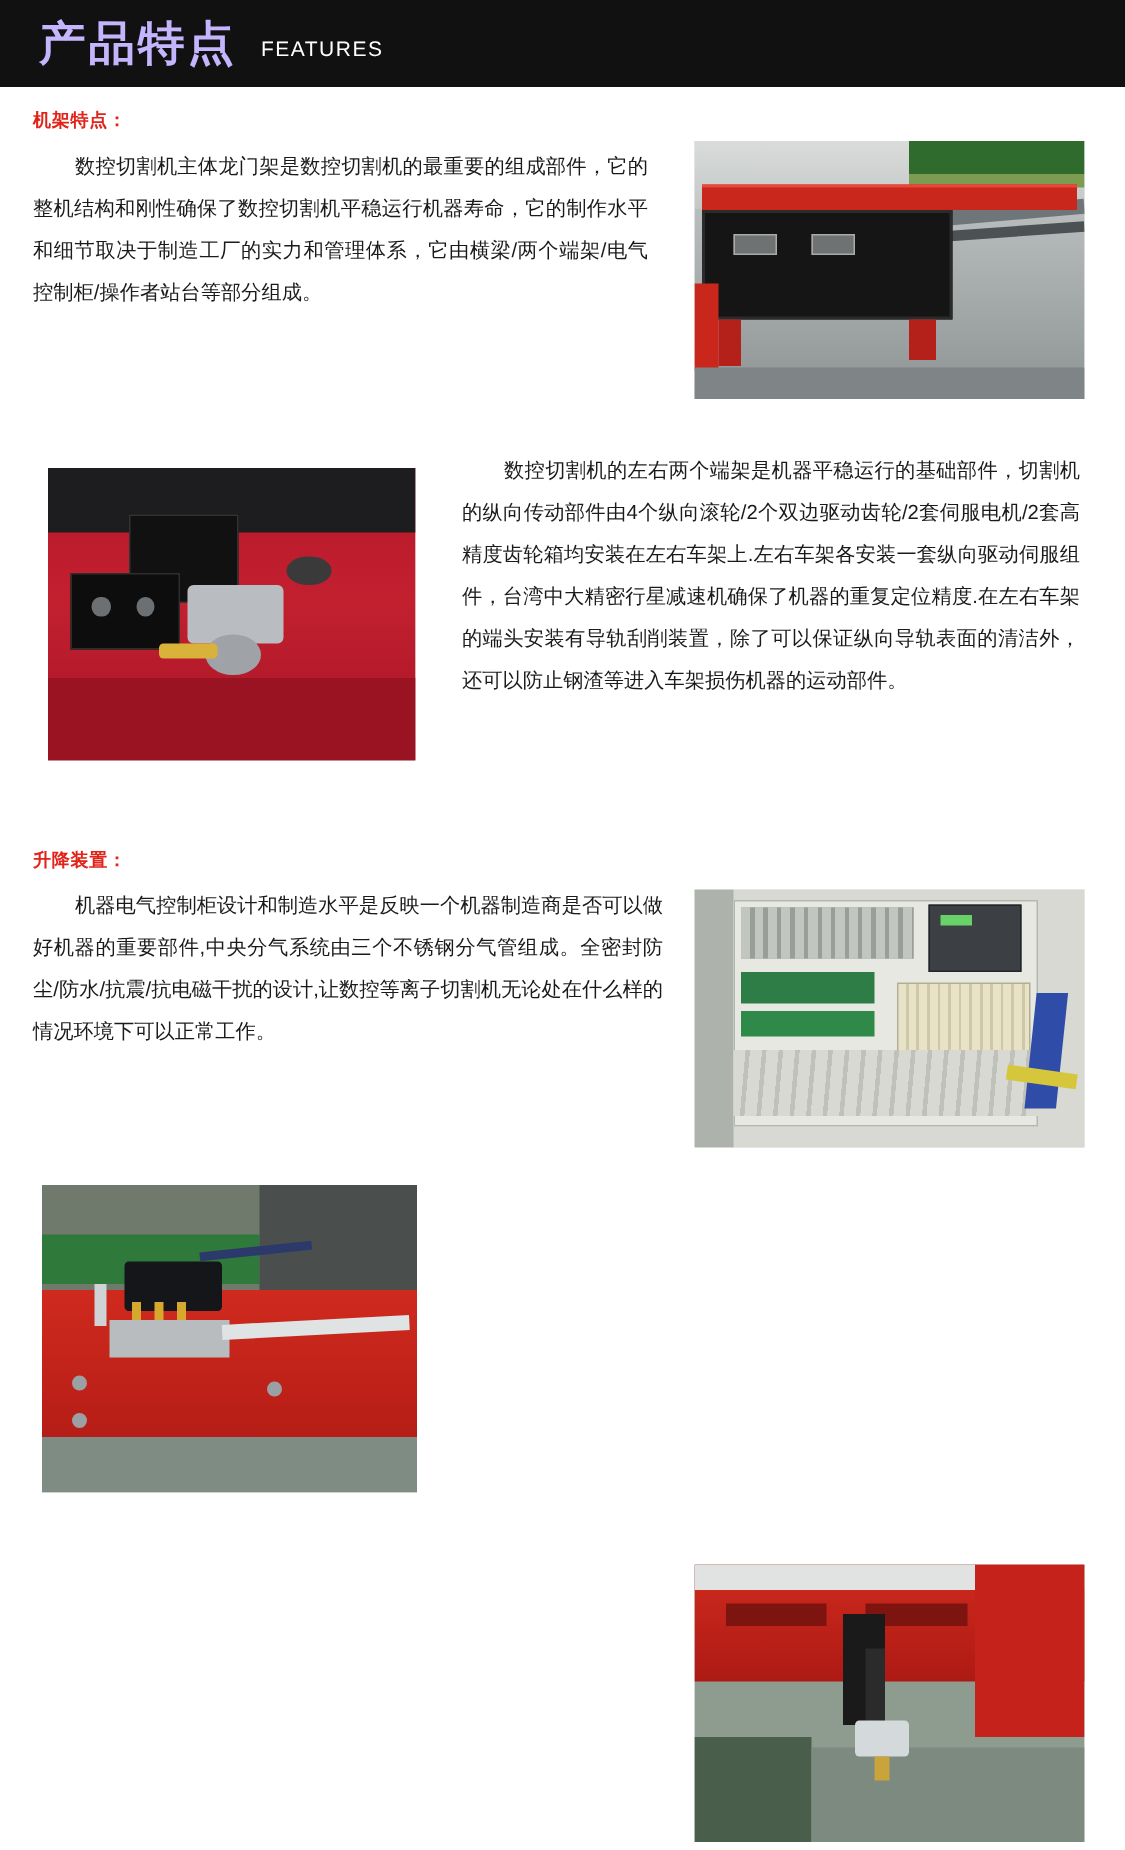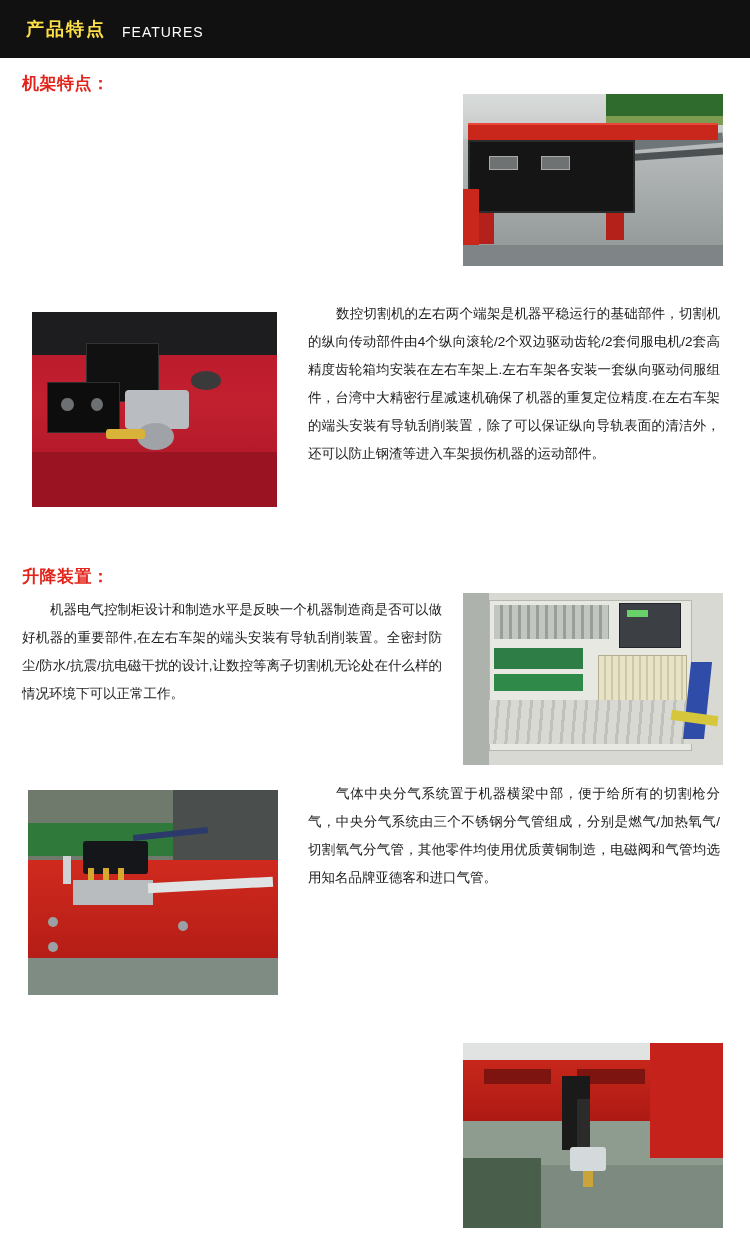--- a/index.html
+++ b/index.html
@@ -20,43 +20,43 @@
   
   .header-bar {
     width: 750px;
     height: 58px;
     background: #111111;
     display: flex;
     align-items: center;
     padding-left: 26px;
   }
   .header-title {
-    color: #fde047;
-    font-size: 18px;
+    color: #c4b5fd;
+    font-size: 31px;
     font-weight: bold;
     letter-spacing: 2px;
   }
   .header-sub {
     color: #ffffff;
     font-size: 14px;
     letter-spacing: 1px;
     margin-left: 16px;
     font-weight: normal;
     position: relative;
     top: 3px;
   }
 
   
   .section {
     position: absolute;
     width: 750px;
   }
   .sec-title {
     color: #e2231a;
-    font-size: 17px;
+    font-size: 12px;
     font-weight: bold;
     letter-spacing: 0.5px;
     margin-bottom: 8px;
   }
   .sec-body {
     font-size: 13.5px;
     line-height: 28px;
     color: #1a1a1a;
     text-align: justify;
     text-indent: 28px;
@@ -150,20 +150,21 @@
 <body>
 
 <div class="header-bar">
   <span class="header-title">产品特点</span>
   <span class="header-sub">FEATURES</span>
 </div>
 
 <div class="section" style="top:72px;">
   <div class="text-col" style="left:22px; top:0; width:410px;">
     <div class="sec-title">机架特点：</div>
+    <div class="sec-body">数控切割机主体龙门架是数控切割机的最重要的组成部件，它的整机结构和刚性确保了数控切割机平稳运行机器寿命，它的制作水平和细节取决于制造工厂的实力和管理体系，它由横梁/两个端架/电气控制柜/操作者站台等部分组成。</div>
   </div>
   <div class="photo p1" style="left:463px; top:22px; width:260px; height:172px;">
     <div class="inner">
       <div class="sky"></div>
         <div class="green"></div>
         <div class="greenb"></div>
       <div class="floor"></div>
         <div class="rail"></div>
         <div class="rail2"></div>
       <div class="beam"></div>
@@ -195,21 +196,21 @@
     </div>
   </div>
   <div class="text-col" style="left:308px; top:0; width:412px;">
     <div class="sec-body">数控切割机的左右两个端架是机器平稳运行的基础部件，切割机的纵向传动部件由4个纵向滚轮/2个双边驱动齿轮/2套伺服电机/2套高精度齿轮箱均安装在左右车架上.左右车架各安装一套纵向驱动伺服组件，台湾中大精密行星减速机确保了机器的重复定位精度.在左右车架的端头安装有导轨刮削装置，除了可以保证纵向导轨表面的清洁外，还可以防止钢渣等进入车架损伤机器的运动部件。</div>
   </div>
 </div>
 
 <div class="section" style="top:565px;">
   <div class="text-col" style="left:22px; top:0; width:420px;">
     <div class="sec-title">升降装置：</div>
-    <div class="sec-body">机器电气控制柜设计和制造水平是反映一个机器制造商是否可以做好机器的重要部件,在左右车架的端头安装有导轨刮削装置。全密封防尘/防水/抗震/抗电磁干扰的设计,让数控等离子切割机无论处在什么样的情况环境下可以正常工作。</div>
+    <div class="sec-body">机器电气控制柜设计和制造水平是反映一个机器制造商是否可以做好机器的重要部件,中央分气系统由三个不锈钢分气管组成。全密封防尘/防水/抗震/抗电磁干扰的设计,让数控等离子切割机无论处在什么样的情况环境下可以正常工作。</div>
   </div>
   <div class="photo p3" style="left:463px; top:28px; width:260px; height:172px;">
     <div class="inner">
       <div class="bg"></div>
         <div class="door"></div>
         <div class="panel"></div>
       <div class="r1"></div>
         <div class="r1b"></div>
       <div class="drive"></div>
         <div class="driveLed"></div>
@@ -238,21 +239,20 @@
         <div class="tube4"></div>
       <div class="plate"></div>
         <div class="bar"></div>
       <div class="bolt" style="left:8%; top:62%;"></div>
       <div class="bolt" style="left:8%; top:74%;"></div>
       <div class="bolt" style="left:60%; top:64%;"></div>
       <div class="floor"></div>
     </div>
   </div>
   <div class="text-col" style="left:308px; top:0; width:412px;">
-    <div class="sec-body">气体中央分气系统置于机器横梁中部，便于给所有的切割枪分气，中央分气系统由三个不锈钢分气管组成，分别是燃气/加热氧气/切割氧气分气管，其他零件均使用优质黄铜制造，电磁阀和气管均选用知名品牌亚德客和进口气管。</div>
   </div>
 </div>
 
 <div class="section" style="top:1035px;">
   <div class="text-col" style="left:22px; top:0; width:420px;">
   </div>
   <div class="photo p5" style="left:463px; top:8px; width:260px; height:185px;">
     <div class="inner">
       <div class="bg"></div>
       <div class="floorL"></div>

